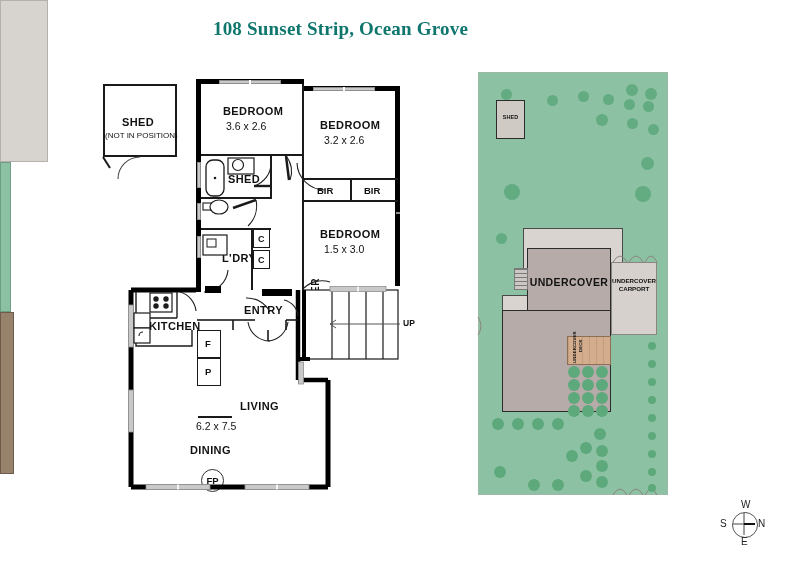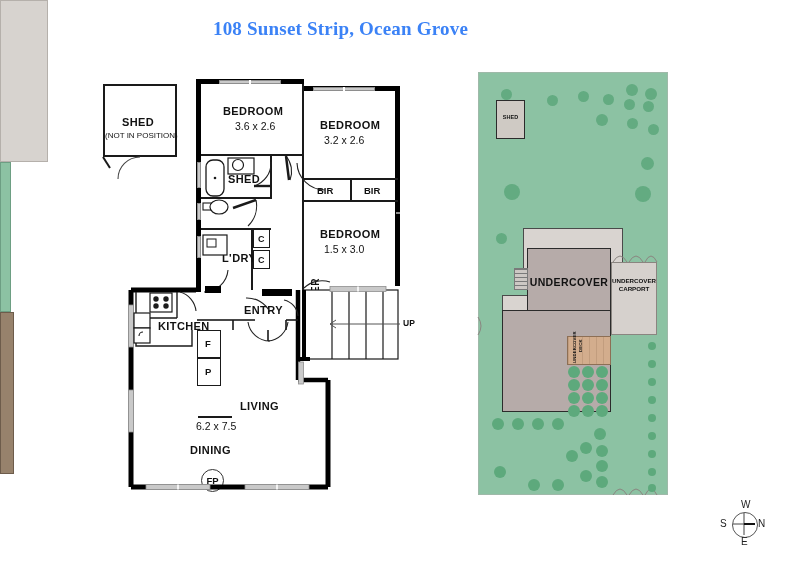--- a/index.html
+++ b/index.html
@@ -4,21 +4,21 @@
 <style>
   html,body{margin:0;padding:0;background:#ffffff;}
   body{width:800px;height:566px;position:relative;overflow:hidden;
        font-family:"Liberation Sans",sans-serif;color:#111;}
 
   #page{position:absolute;left:0;top:0;width:800px;height:566px;}
 
   
   .title{position:absolute;left:0;top:18px;width:681px;text-align:center;
          font-family:"Liberation Serif",serif;font-weight:bold;font-size:19px;
-         letter-spacing:.2px;color:#3b82f6;}
+         letter-spacing:.2px;color:#0f766e;}
 
   
   .footer{position:absolute;left:185px;top:514px;width:560px;
           font-family:"Liberation Serif",serif;font-size:13.5px;color:#111;
           line-height:1.28;}
   .footer .l1{display:block;text-align:left;}
   .footer .l2{display:block;text-align:left;padding-left:16px;}
 
   
   .plan{position:absolute;left:0;top:0;width:800px;height:566px;}
@@ -103,32 +103,32 @@
     <div class="win" style="left:313px;top:86.5px;width:62px;height:4px;"></div>
     <div class="thin" style="left:343px;top:86.5px;width:2px;height:4px;background:#fff;"></div>
 
     <div class="win" style="left:196.5px;top:162px;width:4px;height:26px;"></div>
     <div class="win" style="left:196.5px;top:203px;width:4px;height:17px;"></div>
     <div class="win" style="left:196.5px;top:236px;width:4px;height:22px;"></div>
 
     <div class="win" style="left:395.5px;top:212px;width:4px;height:0px;"></div>
 
     <div class="room-lbl" style="left:223px;top:105px;">BEDROOM</div>
-    <div class="dim-lbl" style="left:235px;top:120px;">3.6 x 2.6</div>
+    <div class="dim-lbl" style="left:226px;top:120px;">3.6 x 2.6</div>
 
     <div class="room-lbl" style="left:320px;top:119px;">BEDROOM</div>
     <div class="dim-lbl" style="left:324px;top:134px;">3.2 x 2.6</div>
 
     <div class="room-lbl" style="left:320px;top:228px;">BEDROOM</div>
     <div class="dim-lbl" style="left:324px;top:243px;">1.5 x 3.0</div>
 
     <div class="room-lbl" style="left:228px;top:173px;">SHED</div>
     <div class="room-lbl" style="left:222px;top:252px;">L'DRY</div>
     <div class="room-lbl" style="left:244px;top:304px;">ENTRY</div>
-    <div class="room-lbl" style="left:158px;top:320px;">KITCHEN</div>
+    <div class="room-lbl" style="left:149px;top:320px;">KITCHEN</div>
     <div class="room-lbl" style="left:240px;top:400px;">LIVING</div>
     <div class="dim-lbl" style="left:196px;top:420px;">6.2 x 7.5</div>
     <div class="thin" style="left:198px;top:416px;width:34px;height:2px;"></div>
     <div class="room-lbl" style="left:146px;top:444px;padding-left:44px;">DINING</div>
 
     <div class="small-lbl" style="left:317px;top:185px;font-size:9.5px;">BIR</div>
     <div class="small-lbl" style="left:364px;top:185px;font-size:9.5px;">BIR</div>
 
     <div class="boxline" style="left:253px;top:229px;width:17px;height:19px;"></div>
     <div class="small-lbl" style="left:258px;top:234px;font-size:9px;">C</div>

